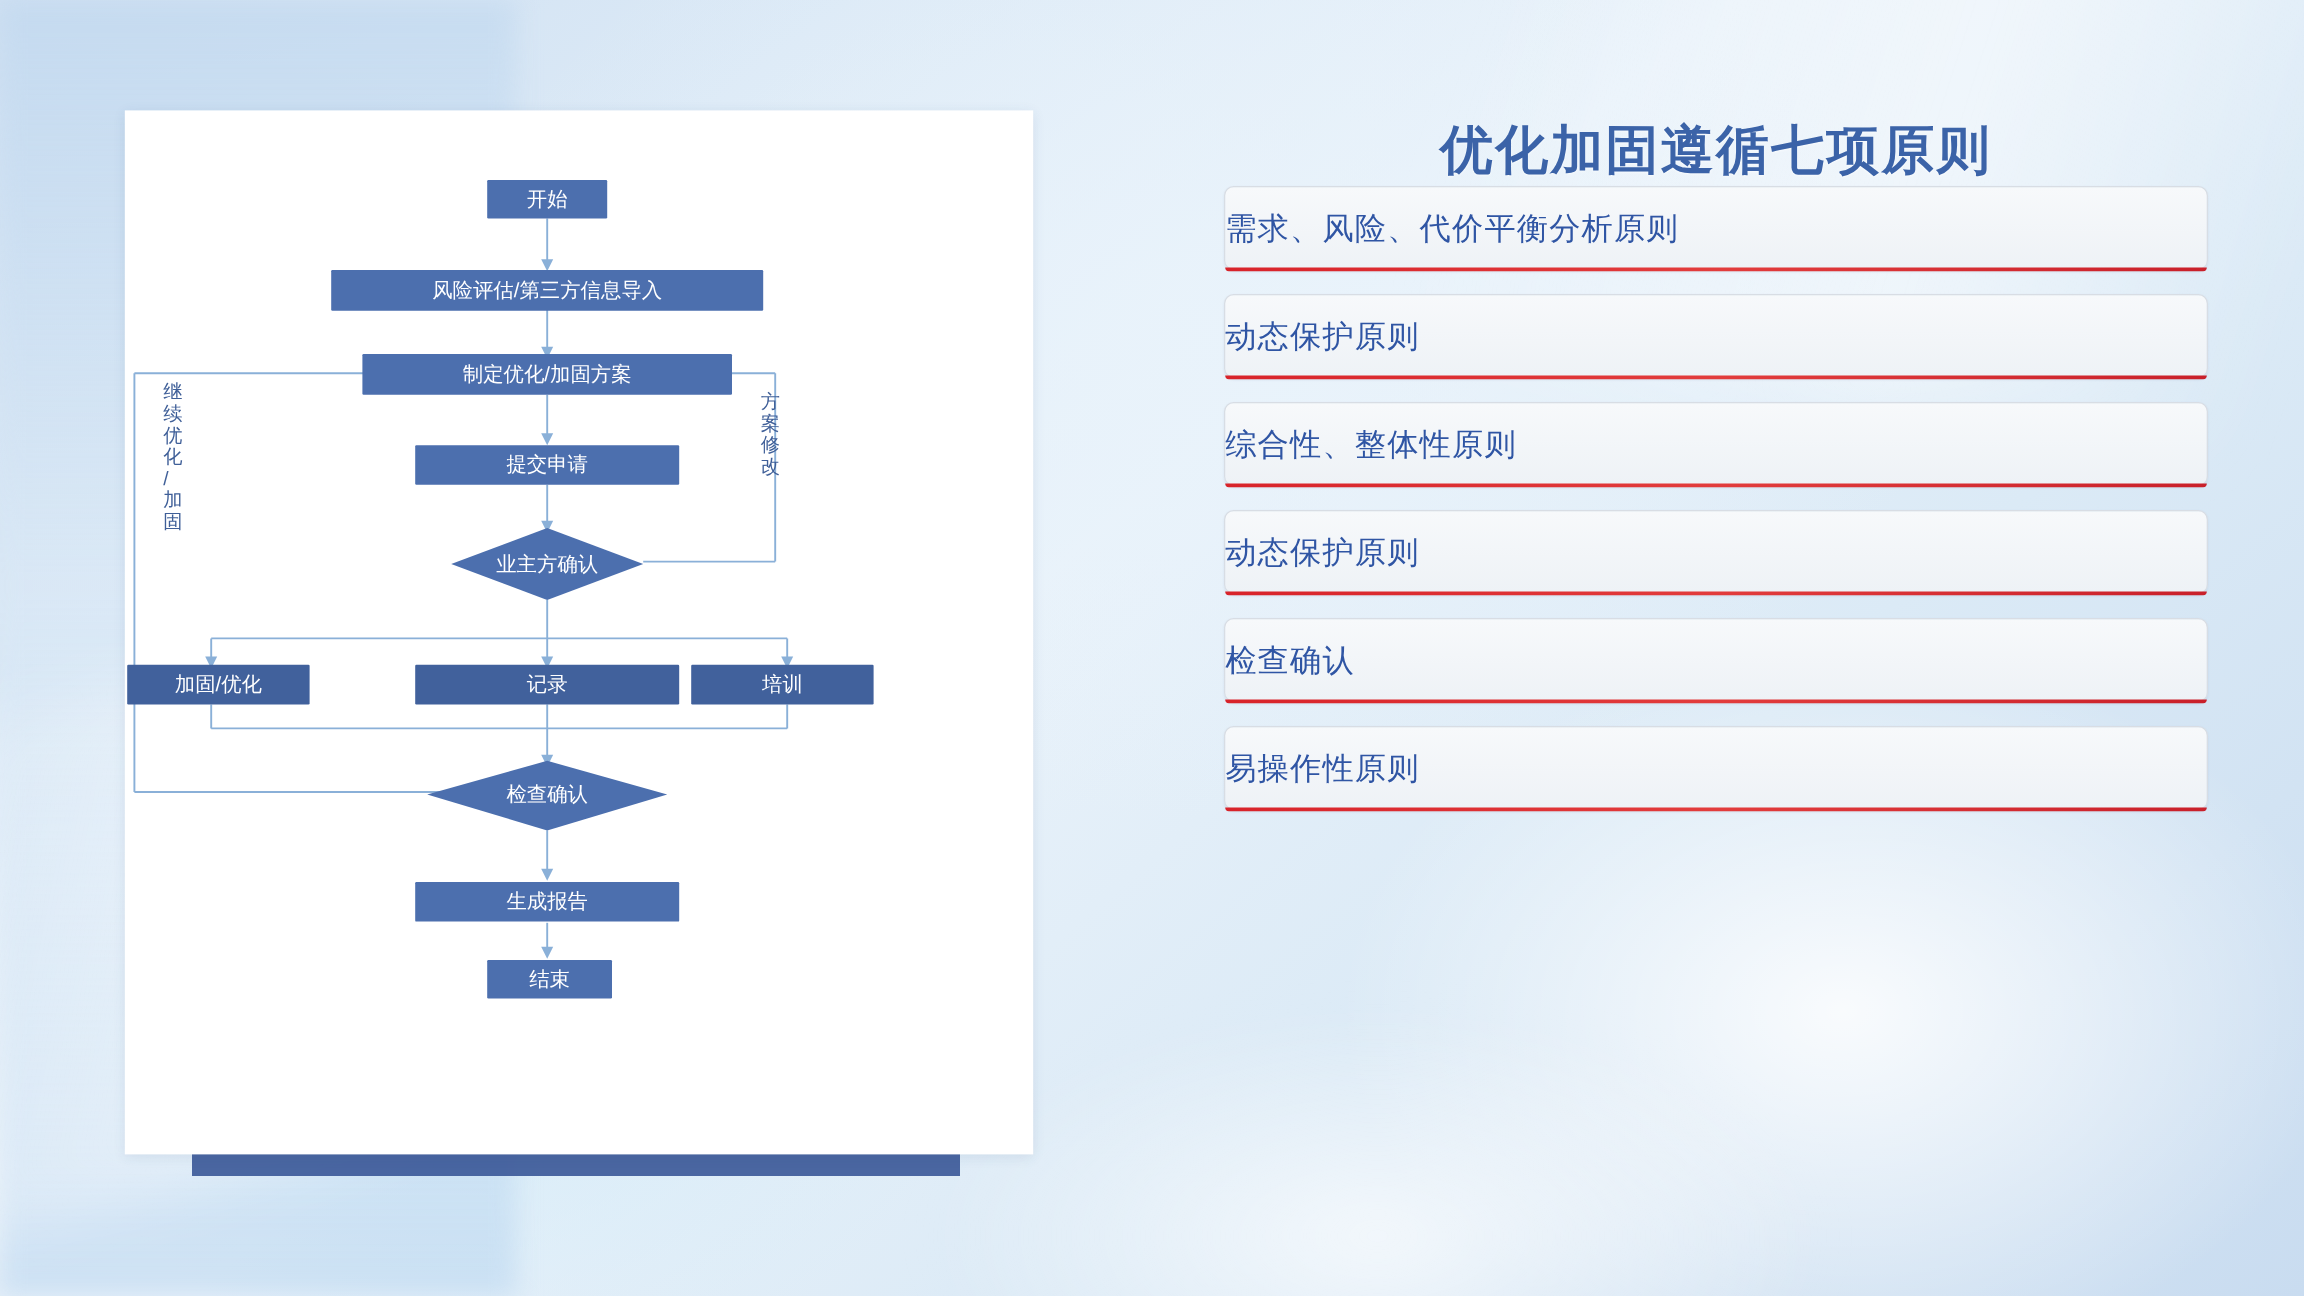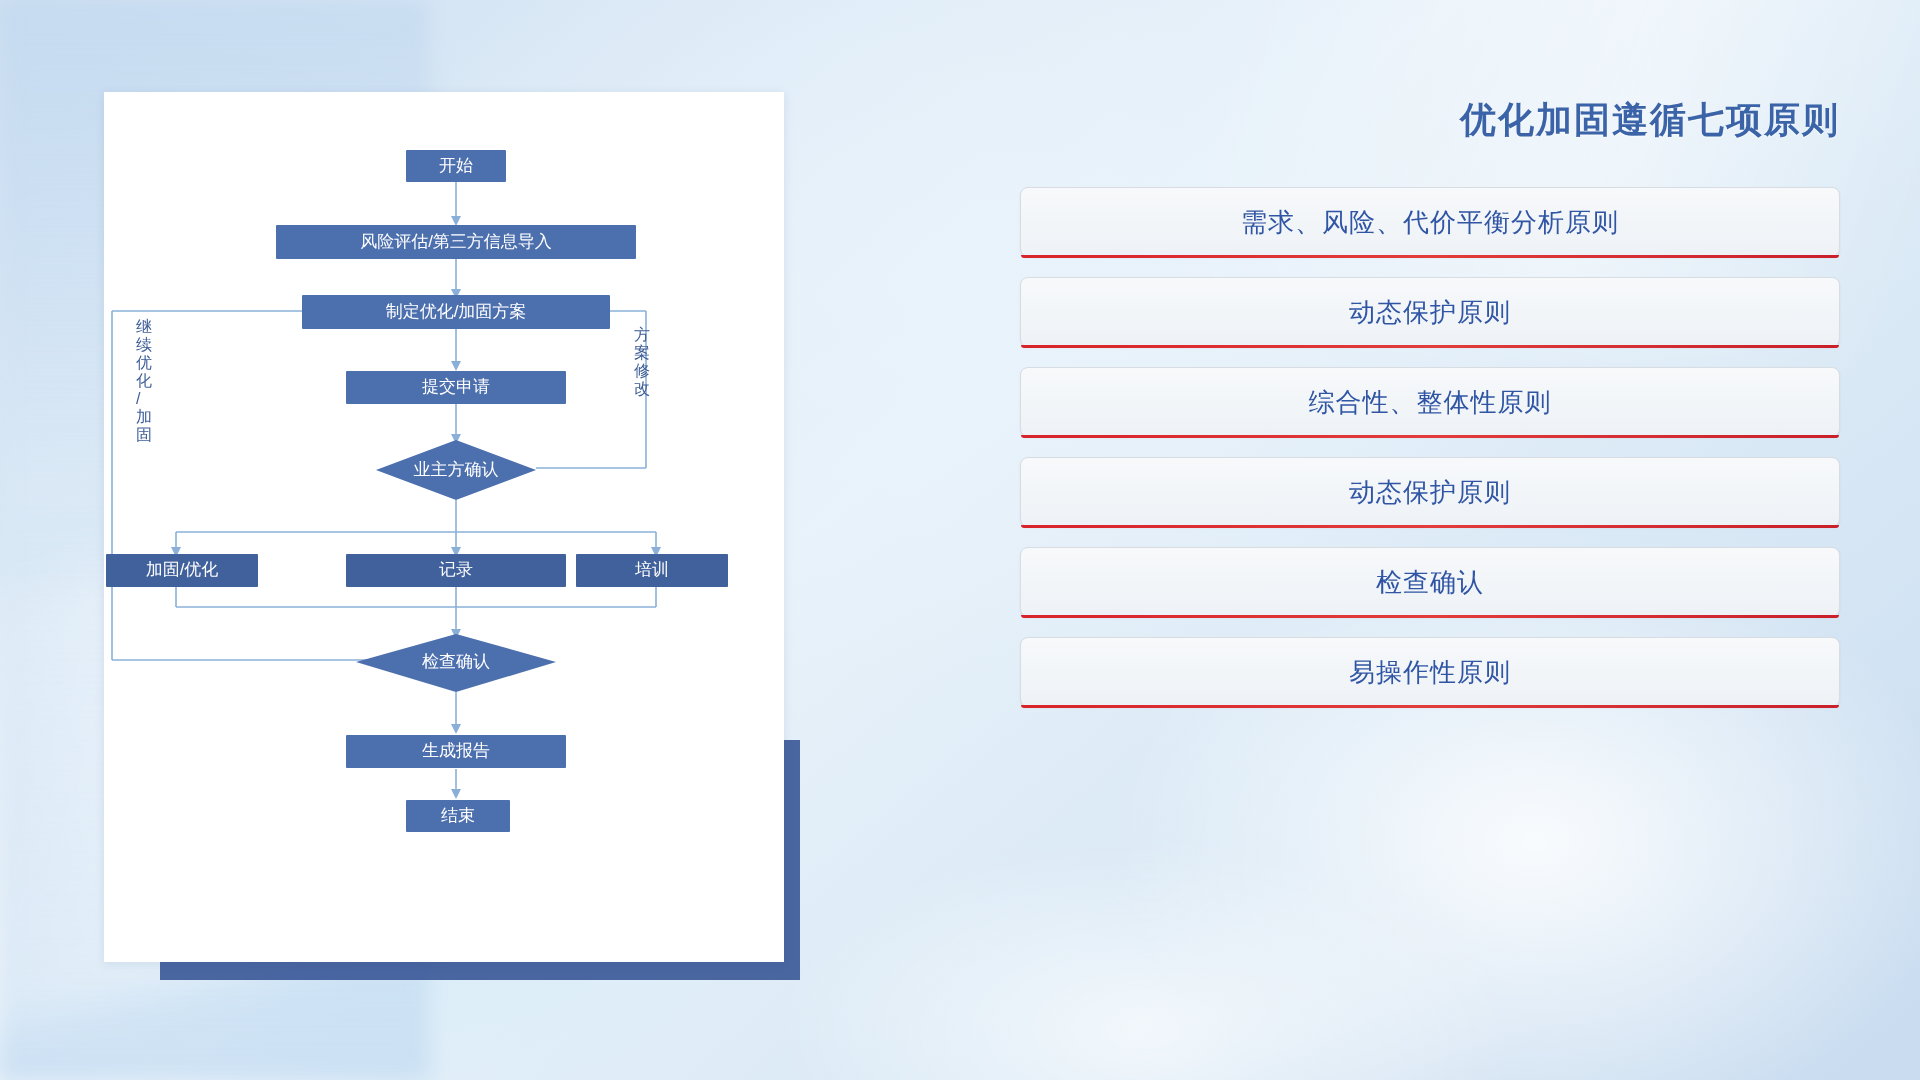--- a/index.html
+++ b/index.html
@@ -64,21 +64,21 @@
     height: 240px;
     background: #3b5998;
     opacity: 0.92;
     background-color: #3d5a99;
   }
 
   #flow-card {
     position: absolute;
     left: 104px;
     top: 92px;
-    width: 680px;
+    width: 757px;
     height: 870px;
     background: #ffffff;
     box-shadow: 0 2px 10px rgba(40, 70, 120, 0.10);
   }
 
   #flow-svg { position: absolute; left: 0; top: 0; }
 
   .node-text {
     font-family: "Liberation Sans", sans-serif;
     font-size: 17px;
@@ -98,40 +98,38 @@
 
   
   #right-panel {
     position: absolute;
     left: 1020px;
     top: 96px;
     width: 820px;
   }
 
   #principles-title {
-    font-size: 36px;
+    font-size: 44px;
     font-weight: bold;
     color: #3b63a8;
-    text-align: right;
+    text-align: center;
     letter-spacing: 2px;
-    margin-bottom: 42px;
     text-shadow: 0 1px 2px rgba(255,255,255,0.7);
   }
 
   .principle-item {
     position: relative;
     height: 68px;
     margin-bottom: 20px;
     background: linear-gradient(180deg, #f7f9fb 0%, #eef2f6 100%);
     border: 1px solid #d8dde4;
     border-radius: 8px;
     box-shadow: 0 1px 2px rgba(60,90,140,0.10);
     display: flex;
     align-items: center;
-    justify-content: center;
   }
   .principle-item::after {
     content: "";
     position: absolute;
     left: 0;
     right: 0;
     bottom: -2px;
     height: 3px;
     border-radius: 0 0 8px 8px;
     background: linear-gradient(90deg, #d8232a 0%, #e23c3c 50%, #c9202a 100%);

